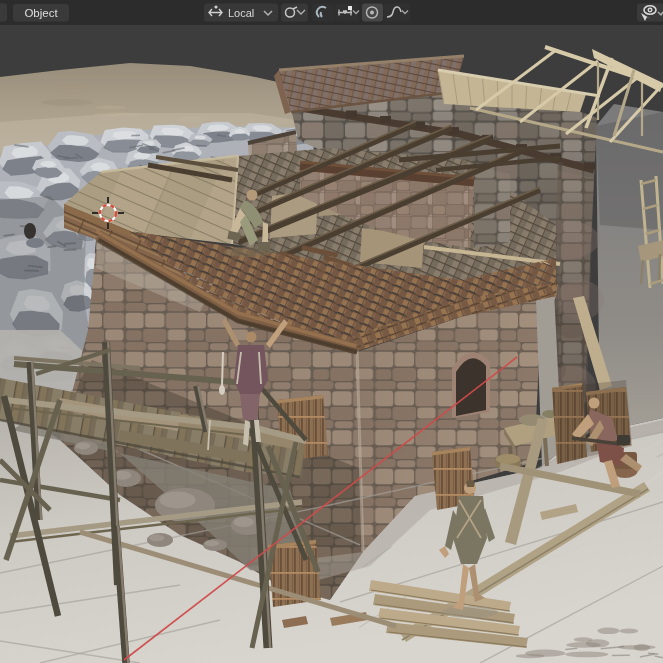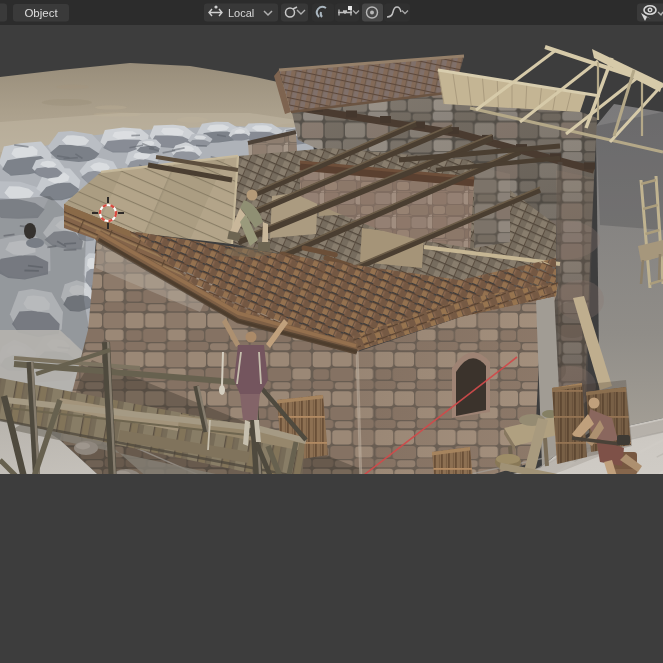--- a/index.html
+++ b/index.html
@@ -1,15 +1,15 @@
 <!DOCTYPE html>
 <html><head><meta charset="utf-8"><title>view</title>
 <style>
 html,body{margin:0;padding:0;background:#3d3d3d;font-family:"Liberation Sans",sans-serif;}
-#stage{width:663px;height:474px;overflow:hidden;position:relative;text-align:center;}
+#stage{width:663px;height:663px;overflow:hidden;position:relative;text-align:center;}
 </style></head>
 <body>
 <div id="stage"><svg xmlns="http://www.w3.org/2000/svg" width="663" height="663" viewBox="0 0 663 663">
       <defs>
         <pattern id="stG" width="48" height="30" patternUnits="userSpaceOnUse" patternTransform="scale(1.35)">
           <rect width="48" height="30" fill="#57524b"></rect>
           <rect x="0.5" y="0.5" width="14" height="12" rx="2.5" fill="#787066"></rect>
           <rect x="15.5" y="1" width="15" height="11" rx="2.5" fill="#8e867c"></rect>
           <rect x="31.5" y="0.5" width="16" height="12" rx="2.5" fill="#8c7e73"></rect>
           <rect x="1" y="14" width="12" height="8" rx="2.5" fill="#827a70"></rect>

